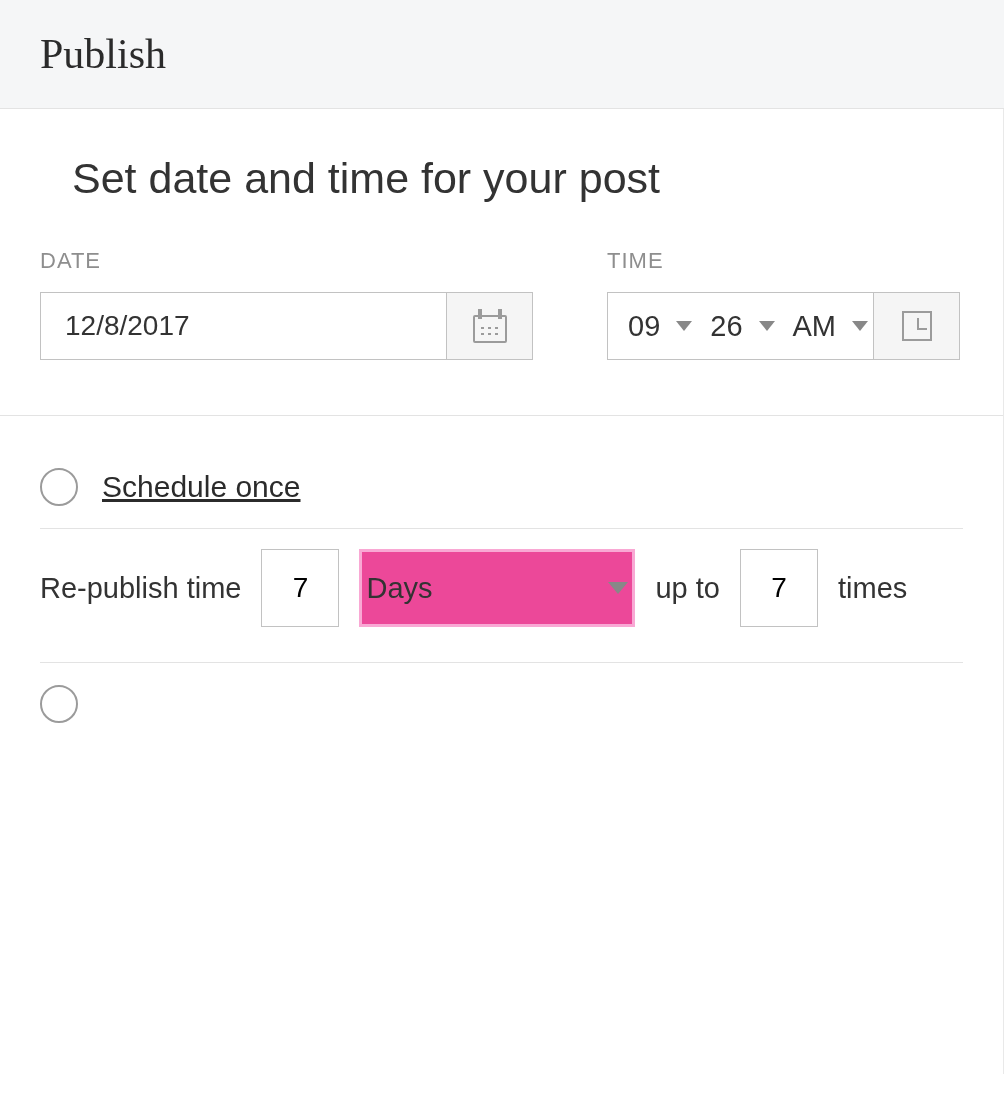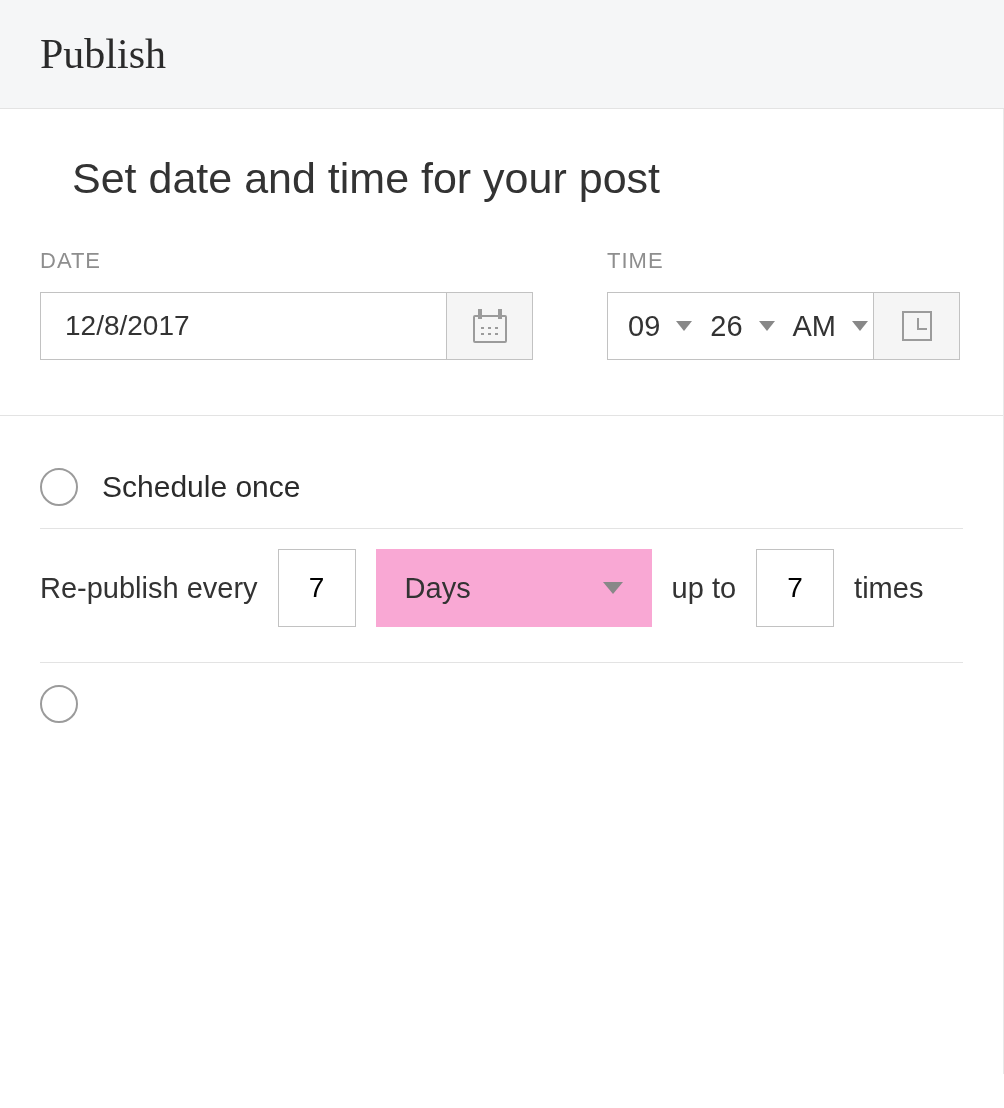--- a/index.html
+++ b/index.html
@@ -107,20 +107,21 @@
   }
   .radio.selected::after {
     content: "";
     width: 20px; height: 20px;
     background: #ff5a1f;
     border-radius: 50%;
   }
   .option-label {
     font-size: 30px;
     color: #2b2b2b;
+    text-decoration: underline;
   }
   .repeat-config {
     display: flex;
     align-items: center;
     gap: 20px;
     padding: 20px 0 35px 0;
   }
   .repeat-config span {
     font-size: 29px;
     color: #333;
@@ -128,28 +129,28 @@
   }
   .num-box {
     width: 78px; height: 78px;
     border: 1px solid #c2c2c2;
     text-align: center;
     font-size: 28px;
     outline: none;
   }
   .select-box {
     width: 276px; height: 78px;
-    border: 7px solid #f9a8d4;
+    border: 3px solid #f9a8d4;
     display: flex;
     align-items: center;
     justify-content: space-between;
-    padding: 0 22px;
+    padding: 0 4px;
     font-size: 29px;
     color:#333;
-    background:#f9a8d4;
+    background:#ec4899;
   }
   .select-caret {
     width: 0; height: 0;
     border-left: 10px solid transparent;
     border-right: 10px solid transparent;
     border-top: 12px solid #888;
   }
   
   .cal-icon {
     width: 34px; height: 34px;
@@ -245,21 +246,21 @@
   <div class="options">
 
     <div class="option">
       <span class="radio"></span>
       <span class="option-label">Schedule once</span>
     </div>
     <div class="option-divider"></div>
 
 
     <div class="repeat-config">
-      <span>Re-publish every</span>
+      <span>Re-publish time</span>
       <input class="num-box" type="text" value="7" style="">
       <div class="select-box">
         <span>Days</span>
         <span class="select-caret"></span>
       </div>
       <span>up to</span>
       <input class="num-box" type="text" value="7" style="">
       <span>times</span>
     </div>
     <div class="option-divider"></div>

